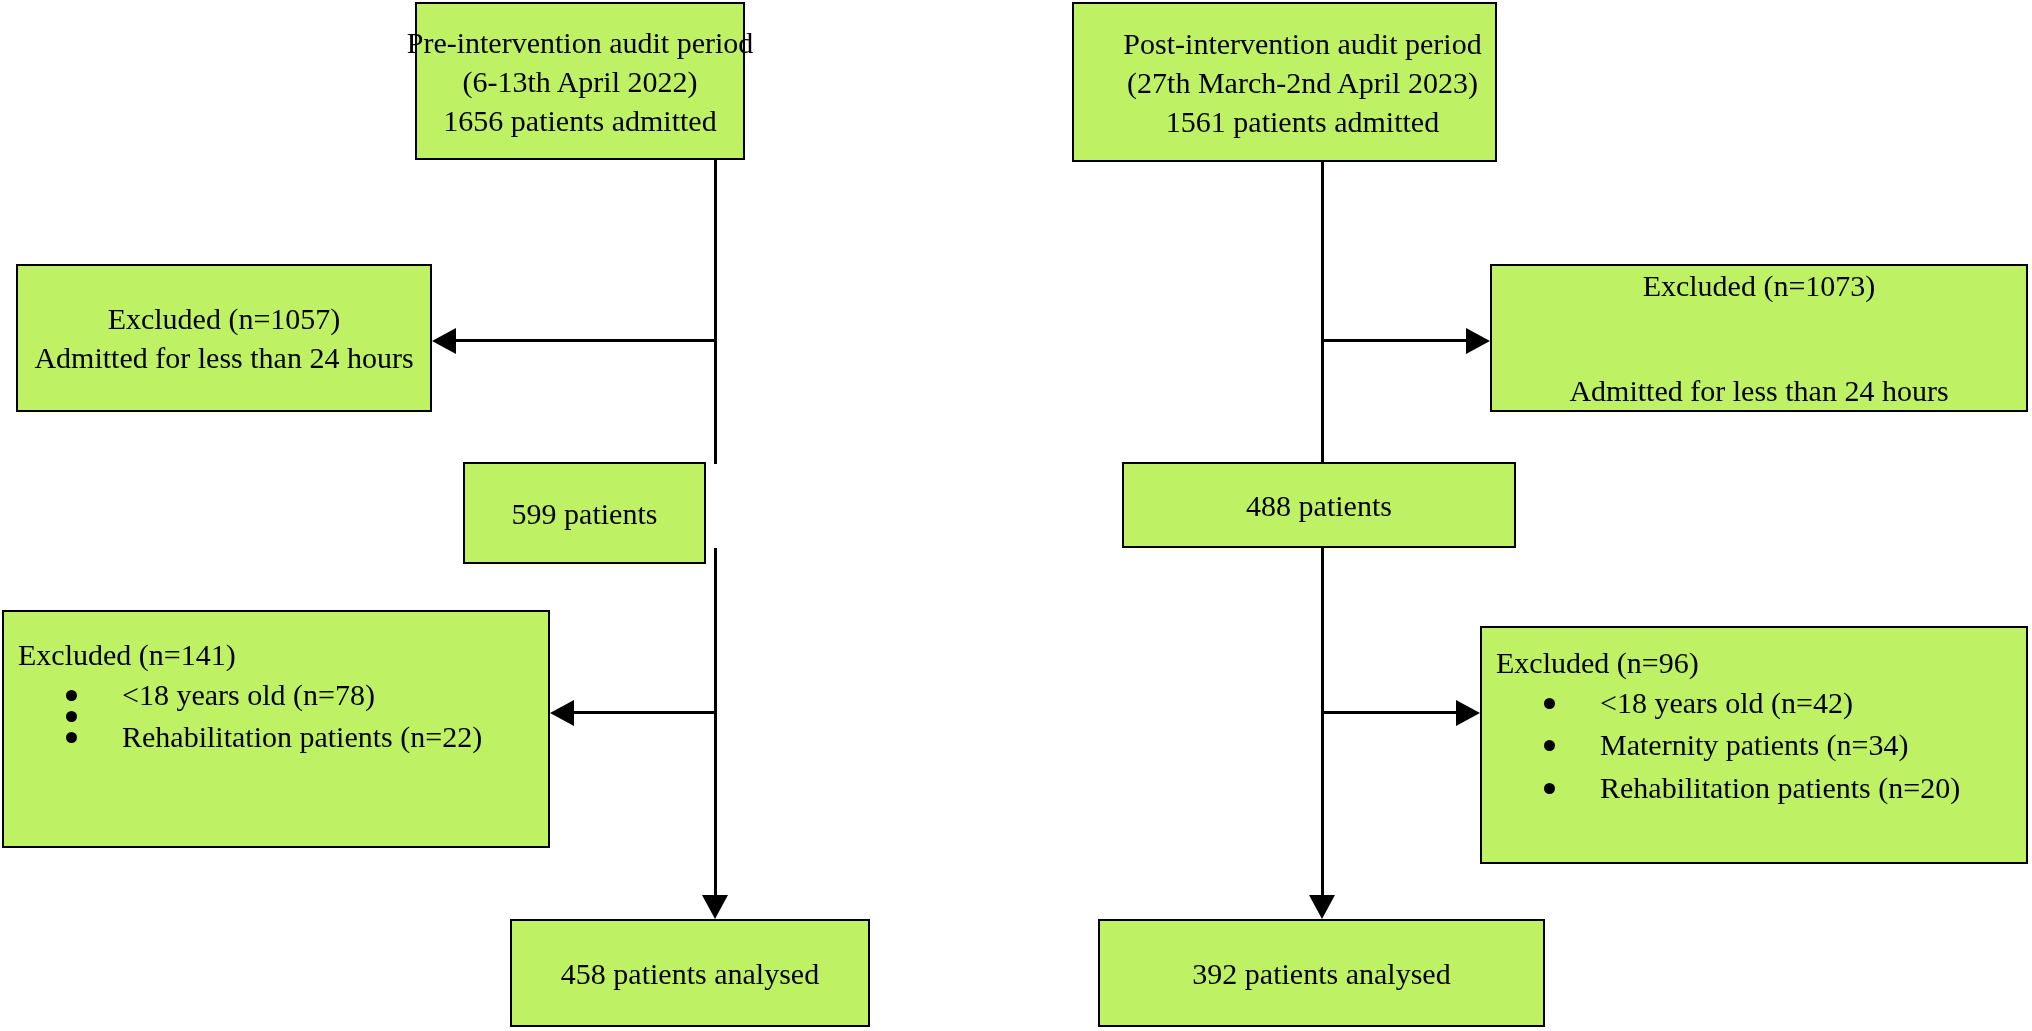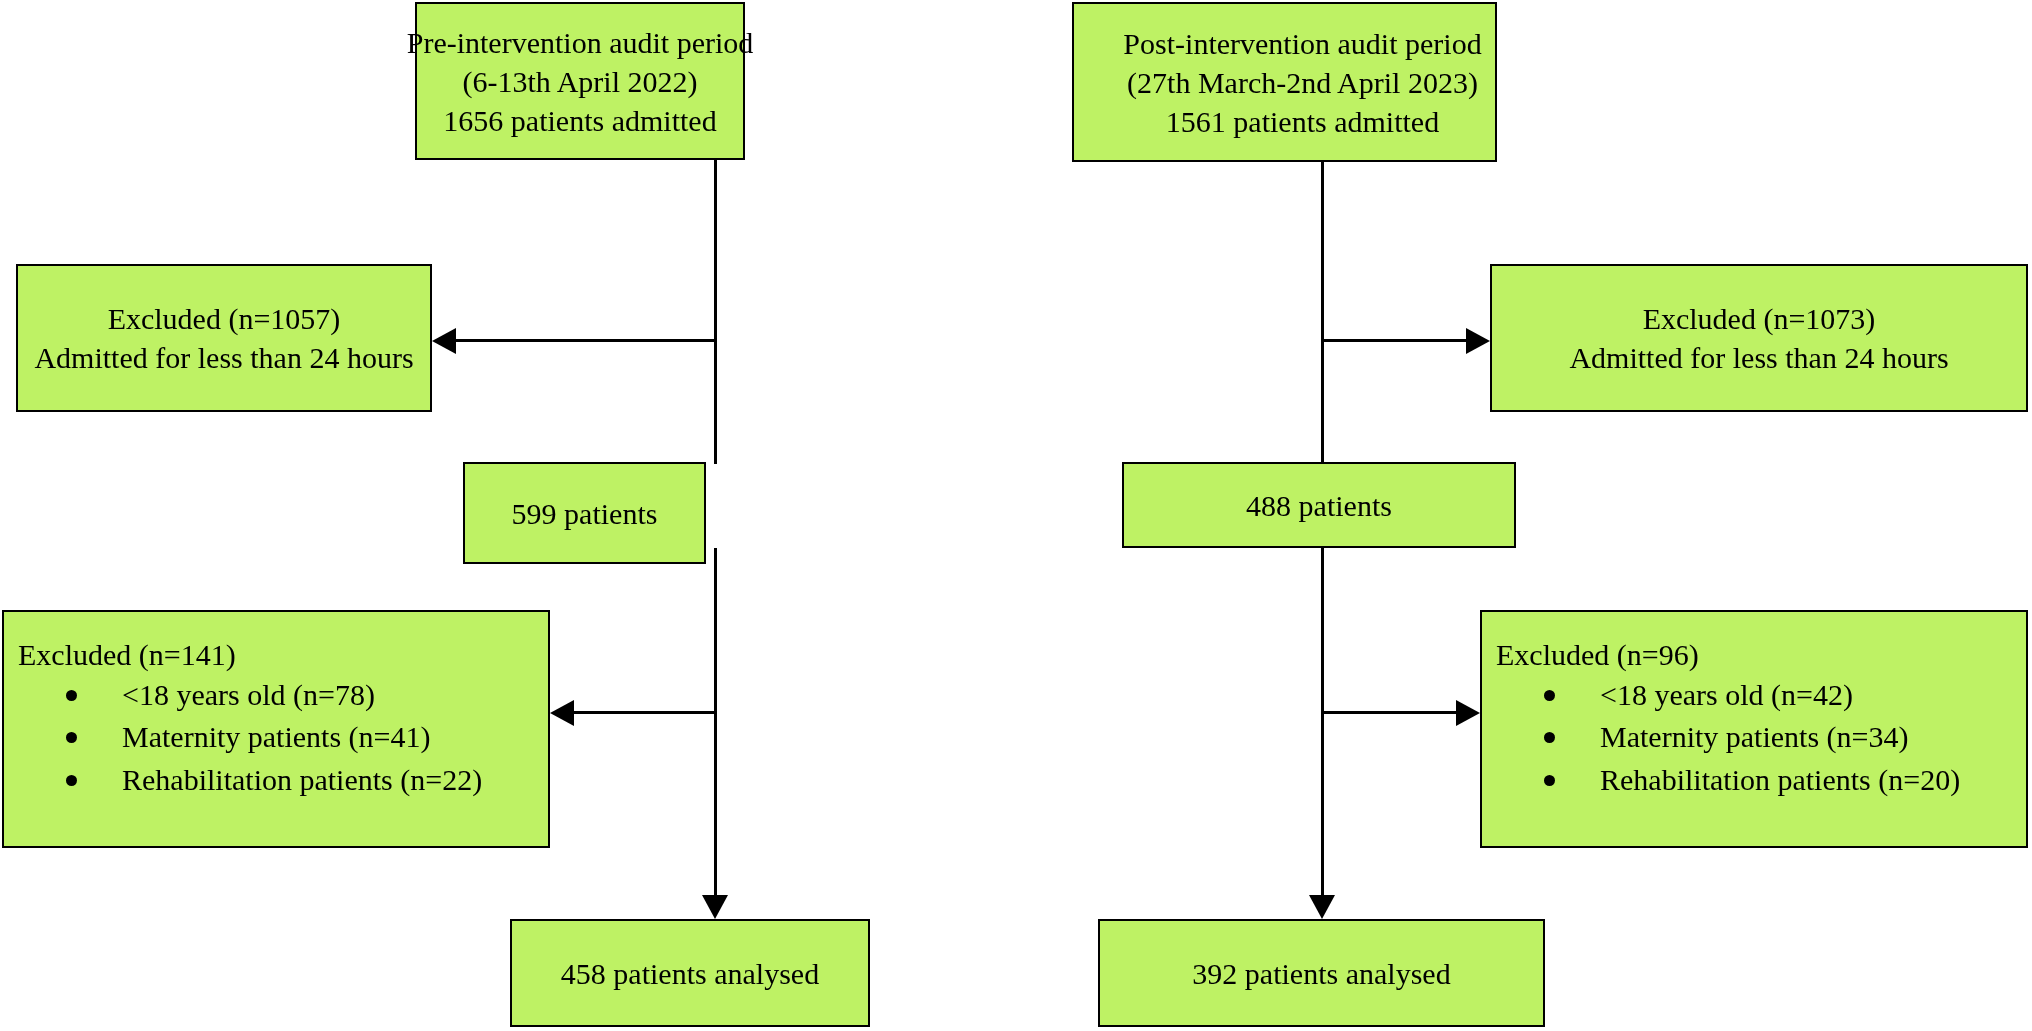--- a/index.html
+++ b/index.html
@@ -125,56 +125,56 @@
   <div class="vline" style="left:714px; top:548px; height:351px;"></div>
   <div class="arrow-down" style="left:702px; top:895px;"></div>
 
   <div class="hline" style="left:572px; top:711px; width:144px;"></div>
   <div class="arrow-left" style="left:550px; top:700px;"></div>
 
   <div class="box left-align" style="left:2px; top:610px; width:548px; height:238px; padding-top:24px;">
     <div class="excl-head">Excluded (n=141)</div>
     <ul class="bullets">
       <li><span class="dot"></span><span>&lt;18 years old (n=78)</span></li>
-      <li><span class="dot"></span><span>Maternity patients (n=41)</span></li>
+      <li><span class="dot"></span></li>
       <li><span class="dot"></span><span>Rehabilitation patients (n=22)</span></li>
     </ul>
   </div>
 
   <div class="box" style="left:490px; top:919px; width:360px; height:108px;margin-left:20px;">
     <div class="boxline">458 patients analysed</div>
   </div>
 
   <div class="box" style="left:1072px; top:2px; width:425px; height:160px;padding-left:36px;">
     <div class="boxline">Post-intervention audit period</div>
     <div class="boxline">(27th March-2nd April 2023)</div>
     <div class="boxline">1561 patients admitted</div>
   </div>
 
   <div class="vline" style="left:1321px; top:162px; height:302px;"></div>
 
   <div class="hline" style="left:1322px; top:339px; width:146px;"></div>
   <div class="arrow-right" style="left:1466px; top:328px;"></div>
 
-  <div class="box" style="left:1490px; top:264px; width:538px; height:148px;">
+  <div class="box" style="left:1490px; top:264px; width:538px; height:148px;justify-content:space-between;">
     <div class="boxline">Excluded (n=1073)</div>
     <div class="boxline">Admitted for less than 24 hours</div>
   </div>
 
   <div class="box" style="left:1122px; top:462px; width:394px; height:86px;">
     <div class="boxline">488 patients</div>
   </div>
 
   <div class="vline" style="left:1321px; top:548px; height:351px;"></div>
   <div class="arrow-down" style="left:1309px; top:895px;"></div>
 
   <div class="hline" style="left:1322px; top:711px; width:136px;"></div>
   <div class="arrow-right" style="left:1456px; top:700px;"></div>
 
-  <div class="box left-align" style="left:1480px; top:610px; width:548px; height:238px; padding-top:24px;">
+  <div class="box left-align" style="left:1480px; top:626px; width:548px; height:238px; padding-top:16px;">
     <div class="excl-head">Excluded (n=96)</div>
     <ul class="bullets">
       <li><span class="dot"></span><span>&lt;18 years old (n=42)</span></li>
       <li><span class="dot"></span><span>Maternity patients (n=34)</span></li>
       <li><span class="dot"></span><span>Rehabilitation patients (n=20)</span></li>
     </ul>
   </div>
 
   <div class="box" style="left:1098px; top:919px; width:447px; height:108px;">
     <div class="boxline">392 patients analysed</div>

